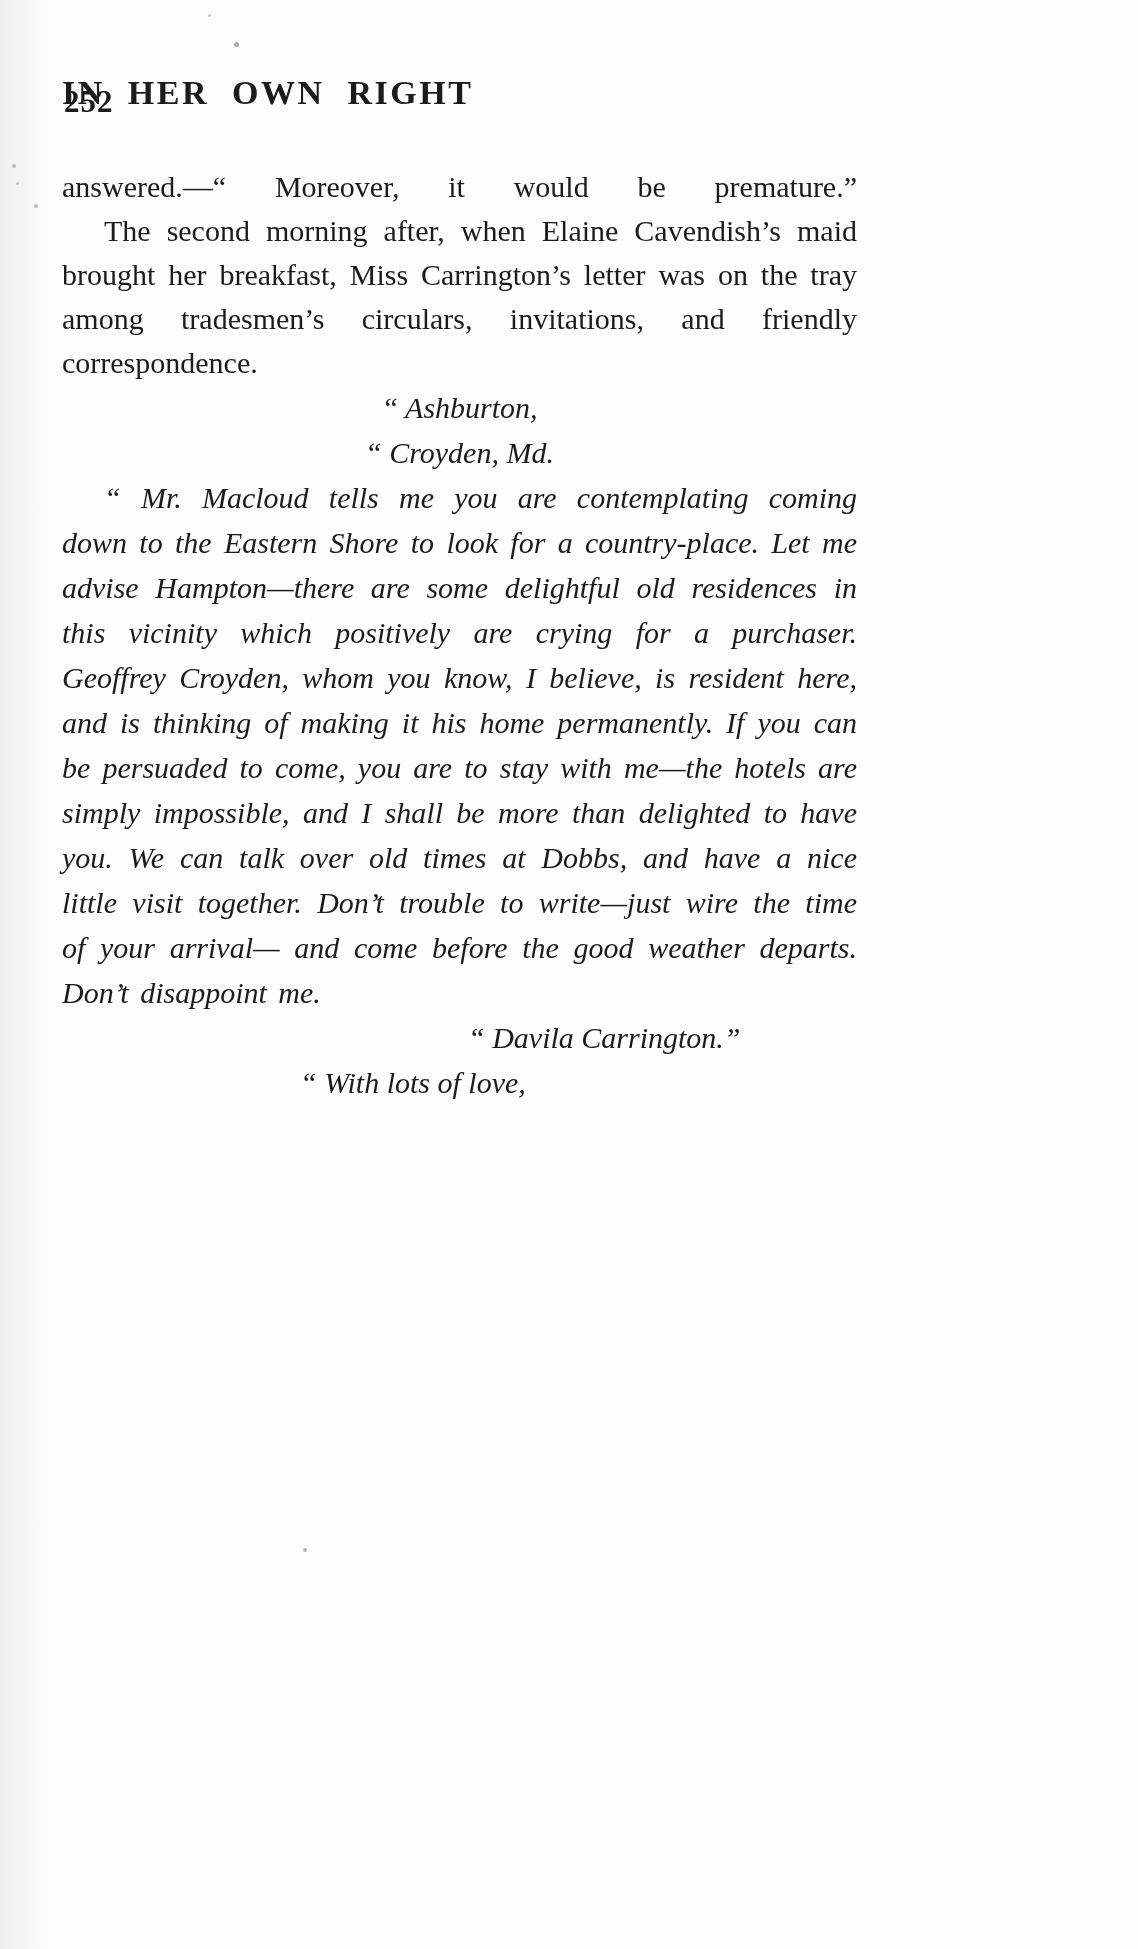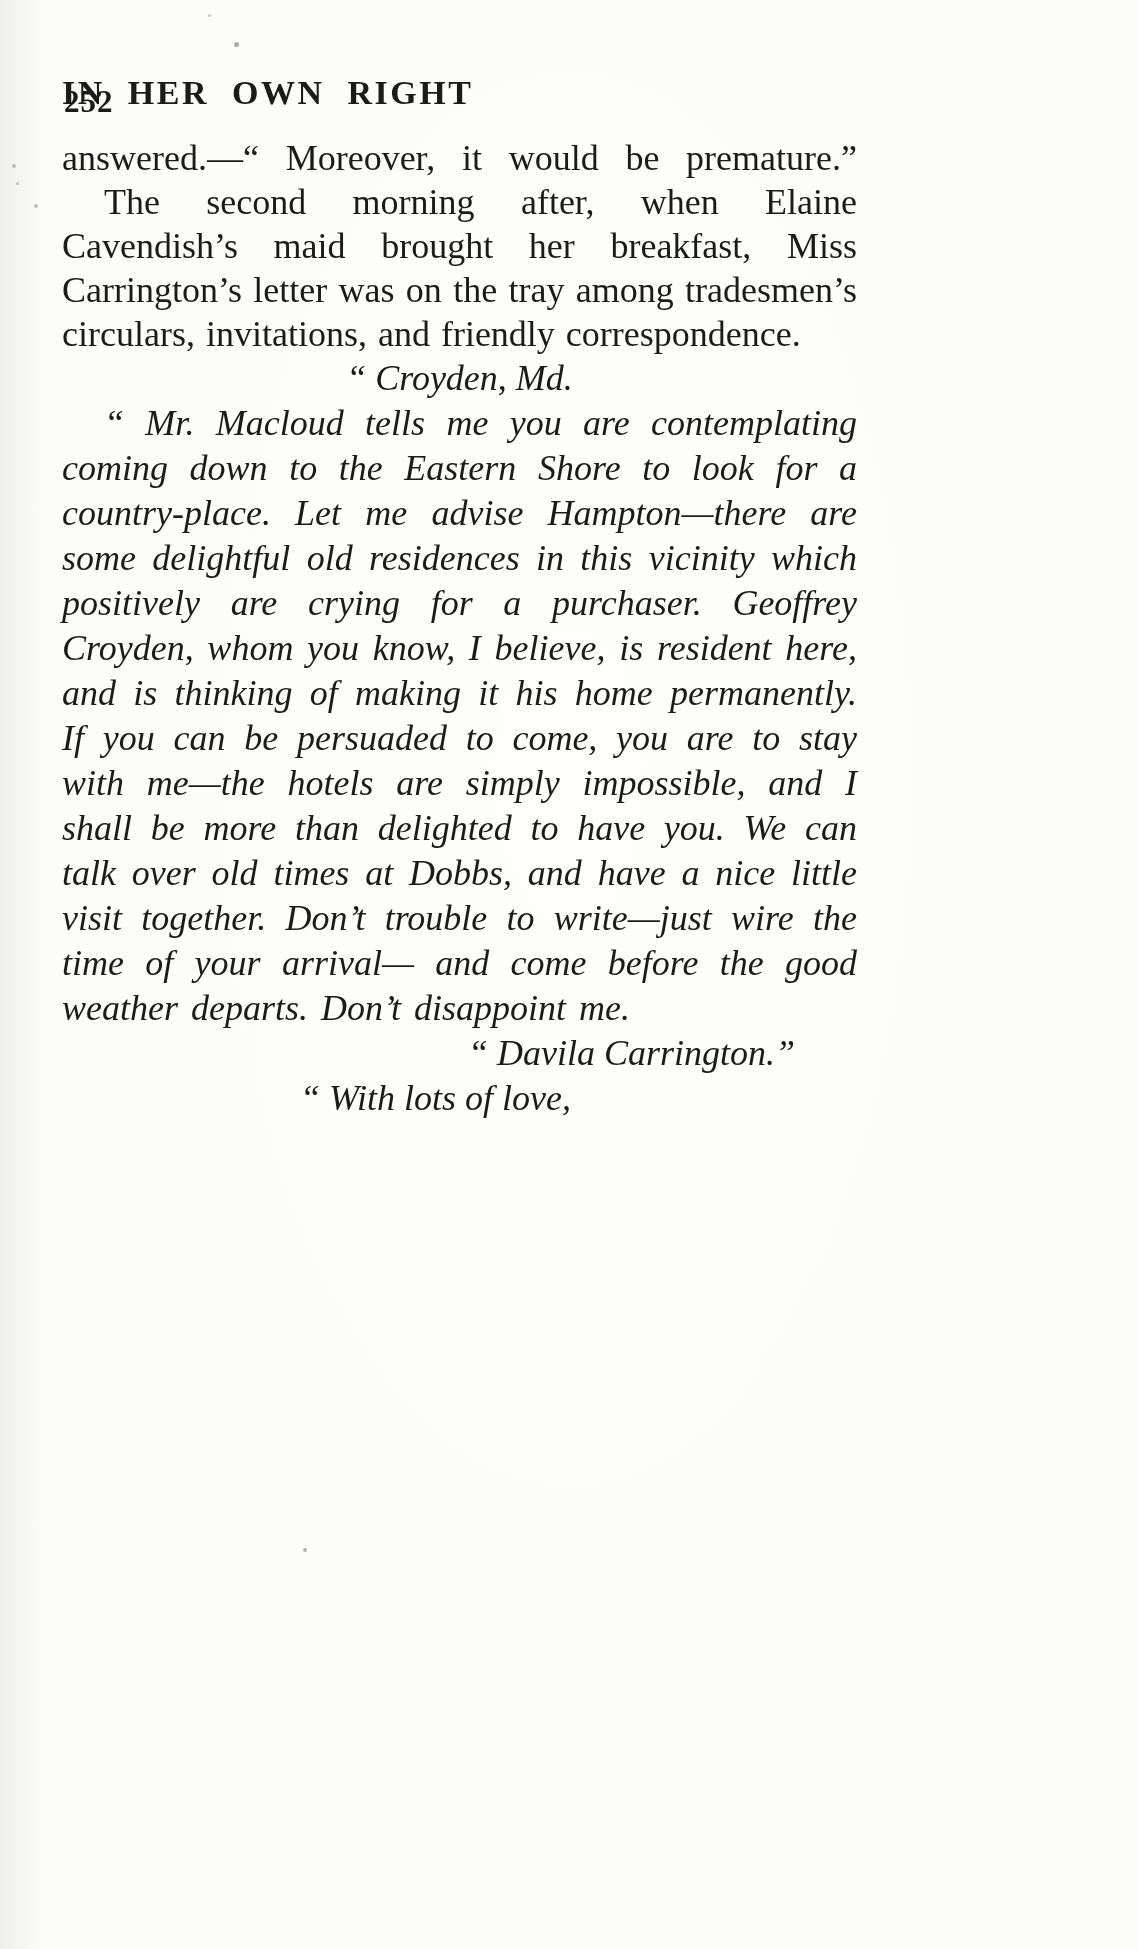--- a/index.html
+++ b/index.html
@@ -42,22 +42,22 @@
   }
   .running-title {
     text-align: left;
     font-size: 34px;
     font-weight: bold;
     letter-spacing: 2.5px;
     word-spacing: 12px;
     white-space: nowrap;
   }
   .page-body {
-    margin-top: 16px;
-    font-size: 36px;
+    margin-top: 45px;
+    font-size: 30px;
     line-height: 44px;
   }
   .para {
     margin: 0;
     text-align: justify;
     word-spacing: 2px;
     hyphens: auto;
   }
   .indent { text-indent: 42px; }
   .force-justify {
@@ -108,20 +108,21 @@
 
     <main class="page-body">
 
       <p class="para force-justify">answered.—“ Moreover, it would be premature.”</p>
 
       <p class="para indent">The second morning after, when Elaine Cavendish’s maid brought her breakfast, Miss Carrington’s letter was on the tray among tradesmen’s circulars, invitations, and friendly correspondence.</p>
 
 
       <section class="letter">
 
+        <p class="letter-line centered">“ Ashburton,</p>
 
         <p class="letter-line centered">“ Croyden, Md.</p>
 
 
         <p class="letter-body indent">“ Mr. Macloud tells me you are contemplating coming down to the Eastern Shore to look for a country-place.  Let me advise Hampton—there are some delightful old residences in this vicinity which positively are crying for a purchaser.  Geoffrey Croyden, whom you know, I believe, is resident here, and is thinking of making it his home permanently.  If you can be persuaded to come, you are to stay with me—the hotels are simply impossible, and I shall be more than delighted to have you.  We can talk over old times at Dobbs, and have a nice little visit together.  Don’t trouble to write—just wire the time of your arrival— and come before the good weather departs.  Don’t disappoint me.</p>
 
         <p class="letter-line signature">“ Davila Carrington.”</p>
 
         <p class="letter-line closing">“ With lots of love,</p>
 

